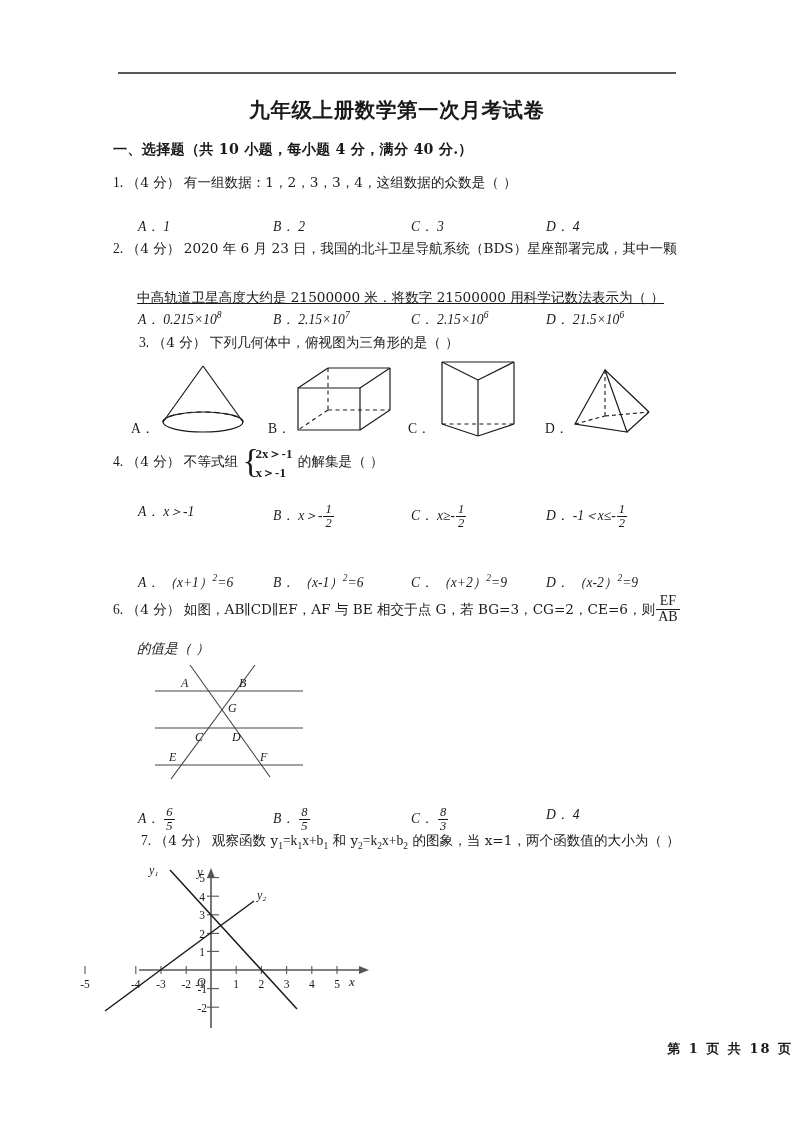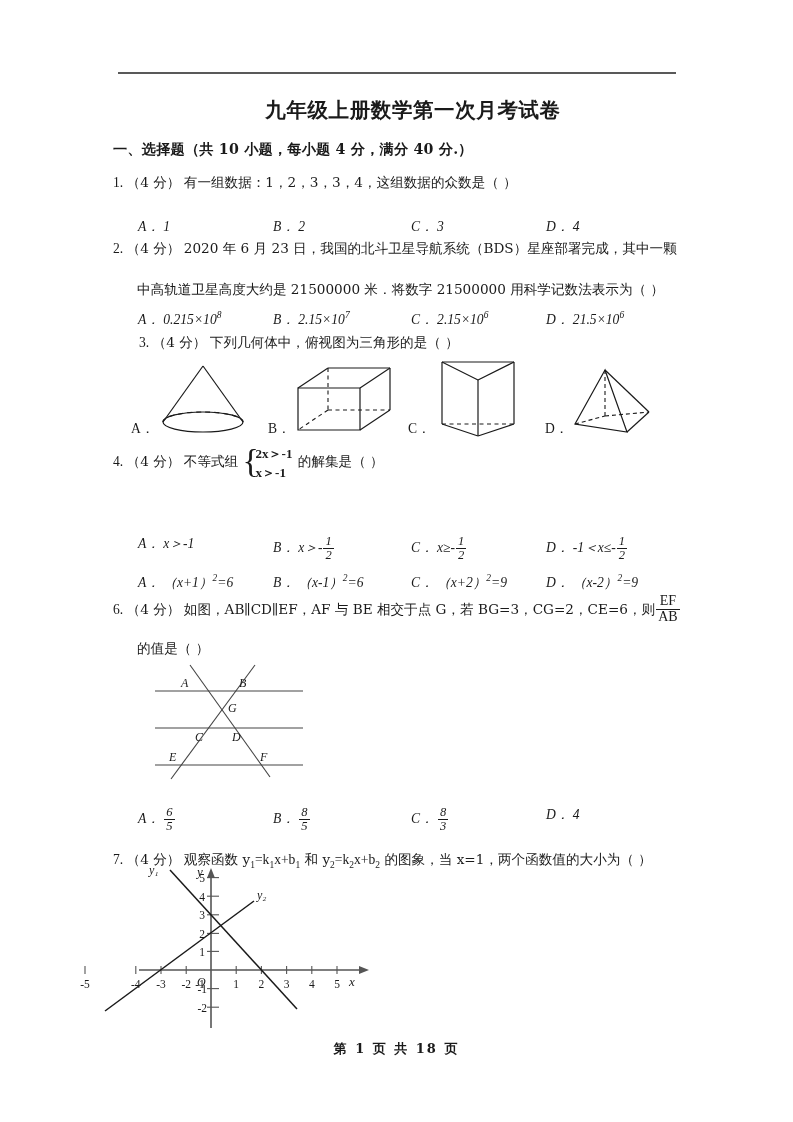--- a/index.html
+++ b/index.html
@@ -18,21 +18,21 @@
   
   .top-rule {
     position: absolute;
     left: 118px; top: 72px; width: 558px; height: 0;
     border-top: 2px solid #595959;
   }
 
   
   .doc-title {
     position: absolute;
-    left: 134px; top: 96px; width: 558px;
+    left: 118px; top: 96px; width: 558px;
     text-align: center;
     font-family: "DejaVu Serif", serif;
     font-weight: bold;
     font-size: 20.5px;
     letter-spacing: 0.6px;
   }
 
   .section-head {
     position: absolute;
     left: 113px; top: 140px;
@@ -109,21 +109,21 @@
 
   
   .geo6 { position: absolute; }
 
   
   .graph7 { position: absolute; }
 
   
   .footer {
     position: absolute; left: 0; top: 1040px; width: 793px;
-    text-align: center;
+    text-align: right;
     font-family: "DejaVu Serif", serif;
     font-weight: bold;
     font-size: 13px;
     letter-spacing: 2px;
   }
   svg { display: block; overflow: visible; }
 </style>
 </head>
 <body>
 
@@ -160,21 +160,21 @@
       <span>4</span>
     </div>
   </div>
 
   <div class="q" style="top:238px;">
     <div class="qline">
       <span>2.</span>
       <span class="cjk">（4 分）</span>
       <span class="cjk">2020 年 6 月 23 日，我国的北斗卫星导航系统（BDS）星座部署完成，其中一颗</span>
     </div>
-    <div class="qline indent cjk" style="margin-top:20px;">中高轨道卫星高度大约是 21500000 米．将数字 21500000 用科学记数法表示为（      ）</div>
+    <div class="qline indent cjk" style="margin-top:28px;text-decoration:underline;">中高轨道卫星高度大约是 21500000 米．将数字 21500000 用科学记数法表示为（      ）</div>
   </div>
   <div class="opts" style="top:295px;">
     <div class="opt a">
       <span class="lab">A．</span>
       <span>0.215</span><span>×</span><span>10</span><sup>8</sup>
     </div>
     <div class="opt b">
       <span class="lab">B．</span>
       <span>2.15</span><span>×</span><span>10</span><sup>7</sup>
     </div>
@@ -258,21 +258,21 @@
       <span class="system">
         <span class="brace">{</span>
         <span class="rows">
           <span style="display:block;">2x＞-1</span>
           <span style="display:block;">x＞-1</span>
         </span>
       </span>
       <span class="cjk">的解集是（      ）</span>
     </div>
   </div>
-  <div class="opts" style="top:487px; height:34px;margin-top:32px;">
+  <div class="opts" style="top:487px; height:34px;">
     <div class="opt a">
       <span class="lab">A．</span>
       <span>x＞-1</span>
     </div>
     <div class="opt b">
       <span class="lab">B．</span>
       <span>x＞-</span><span class="frac"><span class="num">1</span><span class="den">2</span></span>
     </div>
     <div class="opt c">
       <span class="lab">C．</span>
@@ -302,21 +302,21 @@
       <span>（x-2）</span><sup>2</sup><span>=9</span>
     </div>
   </div>
 
   <div class="q" style="top:594px;">
     <div class="qline">
       <span>6.</span>
       <span class="cjk">（4 分）</span>
       <span class="cjk">如图，AB∥CD∥EF，AF 与 BE 相交于点 G，若 BG=3，CG=2，CE=6，则</span><span class="frac small"><span class="num">EF</span><span class="den">AB</span></span>
     </div>
-    <div class="qline indent cjk" style="margin-top:14px;">的值是（      ）</div>
+    <div class="qline indent cjk" style="margin-top:14px;font-style:italic;">的值是（      ）</div>
   </div>
 
   <div class="geo6" style="left:155px; top:663px;">
     <svg width="230" height="118">
 
       <line x1="0" y1="28" x2="148" y2="28" stroke="#444" stroke-width="1.1"></line>
       <line x1="0" y1="65" x2="148" y2="65" stroke="#444" stroke-width="1.1"></line>
       <line x1="0" y1="102" x2="148" y2="102" stroke="#444" stroke-width="1.1"></line>
 
       <line x1="35" y1="2" x2="115" y2="114" stroke="#444" stroke-width="1.1"></line>
@@ -345,21 +345,21 @@
     <div class="opt c">
       <span class="lab">C．</span>
       <span class="frac"><span class="num">8</span><span class="den">3</span></span>
     </div>
     <div class="opt d">
       <span class="lab">D．</span>
       <span>4</span>
     </div>
   </div>
 
-  <div class="q" style="top:849px;">
+  <div class="q" style="top:830px;margin-left:28px;">
     <div class="qline">
       <span>7.</span>
       <span class="cjk">（4 分）</span>
       <span class="cjk">观察函数 y</span><sub style="font-size:9.5px;">1</sub><span>=k</span><sub style="font-size:9.5px;">1</sub><span>x+b</span><sub style="font-size:9.5px;">1</sub><span class="cjk"> 和 y</span><sub style="font-size:9.5px;">2</sub><span>=k</span><sub style="font-size:9.5px;">2</sub><span>x+b</span><sub style="font-size:9.5px;">2</sub><span class="cjk"> 的图象，当 x=1，两个函数值的大小为（      ）</span>
     </div>
   </div>
 
   <div class="graph7" style="left:133px; top:862px;">
     <svg width="250" height="172">
 

